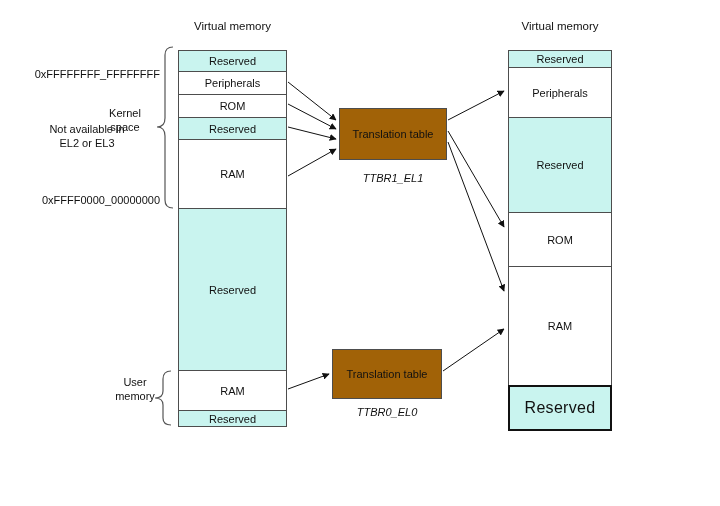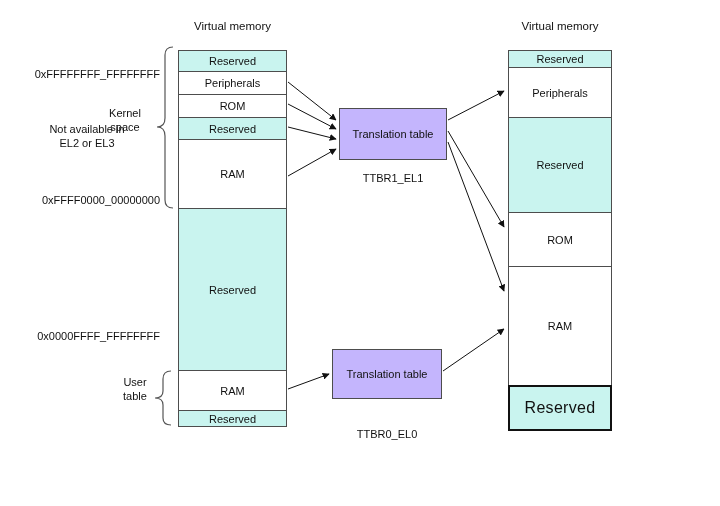--- a/index.html
+++ b/index.html
@@ -13,24 +13,24 @@
     position:absolute; display:flex; flex-direction:column;
     border:1px solid #4d4d4d; background:#ffffff;
   }
   .seg {
     border-bottom:1px solid #4d4d4d; display:flex; align-items:center;
     justify-content:center; font-size:11px; background:#ffffff;
   }
   .seg:last-child { border-bottom:none; }
   .cyan { background:var(--reserved-fill, #c9f4ef); }
   .ttbox {
-    position:absolute; border:1px solid #4d4d4d; background:#c4b5fd;
+    position:absolute; border:1px solid #4d4d4d; background:#a16207;
     display:flex; align-items:center; justify-content:center; font-size:11px;
   }
-  .caption { position:absolute; font-size:11px; text-align:center; }
+  .caption { position:absolute; font-size:11px; text-align:center;font-style:italic; }
   .addr { position:absolute; font-size:11px; text-align:right; width:150px; left:10px; white-space:nowrap; }
   .note { position:absolute; font-size:11px; text-align:center; line-height:1.25; }
   .reserved-big {
     position:absolute; border:2px solid #111; background:var(--reserved-fill, #c9f4ef);
     display:flex; align-items:center; justify-content:center;
     font-size:16px; letter-spacing:0.3px;
   }
   svg.overlay { position:absolute; left:0; top:0; width:720px; height:506px; pointer-events:none; }
 </style>
 </head>
@@ -59,29 +59,28 @@
     <div class="seg" style="height:54px;">ROM</div>
     <div class="seg" style="flex:1;">RAM</div>
   </div>
 
   <div class="reserved-big" style="left:508px; top:385px; width:104px; height:46px;">Reserved</div>
 
   <div class="ttbox" style="left:339px; top:108px; width:108px; height:52px;">Translation table</div>
   <div class="caption" style="left:339px; top:172px; width:108px;">TTBR1_EL1</div>
 
   <div class="ttbox" style="left:332px; top:349px; width:110px; height:50px;">Translation table</div>
-  <div class="caption" style="left:332px; top:428px; width:110px;">TTBR0_EL0</div>
+  <div class="caption" style="left:332px; top:406px; width:110px;">TTBR0_EL0</div>
 
   <div class="addr" style="top:39px;margin-top:29px;">0xFFFFFFFF_FFFFFFFF</div>
   <div class="addr" style="top:194px;">0xFFFF0000_00000000</div>
-  <div class="addr" style="top:330px;">0x0000FFFF_FFFFFFFF</div>
 
   <div class="note" style="left:100px; top:107px; width:50px;">Kernel space</div>
   <div class="note" style="left:45px; top:123px; width:84px;">Not available in EL2 or EL3</div>
-  <div class="note" style="left:112px; top:376px; width:46px;">User table</div>
+  <div class="note" style="left:112px; top:376px; width:46px;">User memory</div>
 
   <svg class="overlay" viewBox="0 0 720 506">
     <defs>
       <marker id="arrow" viewBox="0 0 10 10" refX="9" refY="5" markerWidth="7" markerHeight="7" orient="auto-start-reverse">
         <path d="M0,0 L10,5 L0,10 z" fill="#111"></path>
       </marker>
     </defs>
 
     <line x1="288" y1="82" x2="336" y2="120" stroke="#111" stroke-width="1" marker-end="url(#arrow)"></line>
     <line x1="288" y1="104" x2="336" y2="129" stroke="#111" stroke-width="1" marker-end="url(#arrow)"></line>

